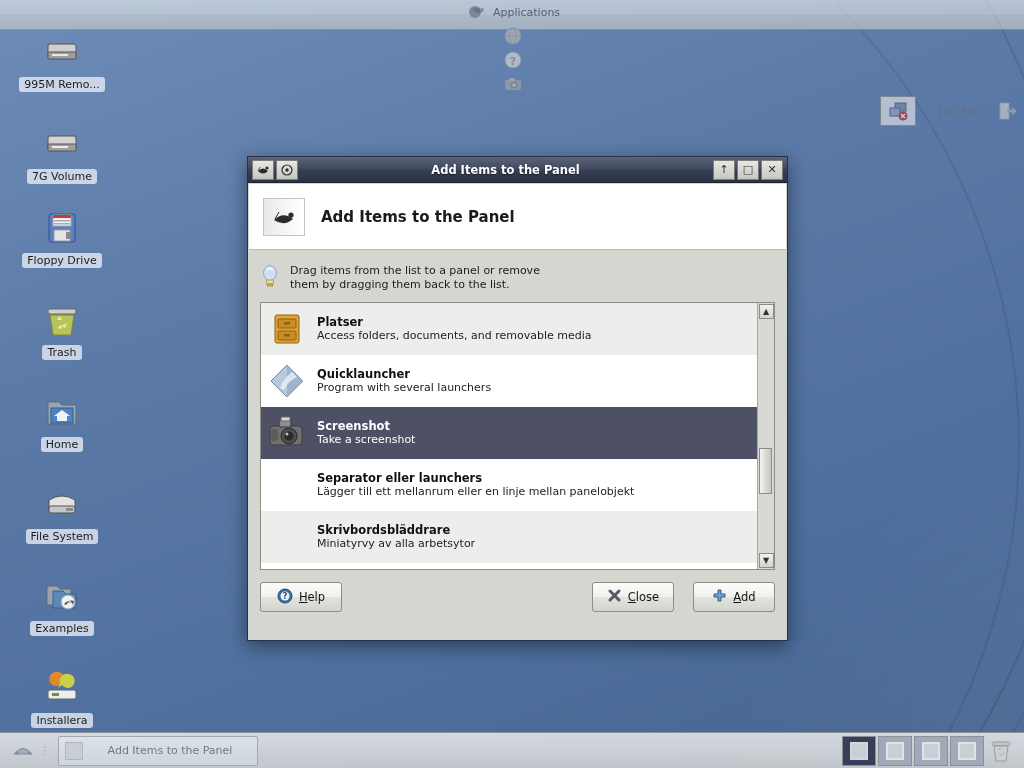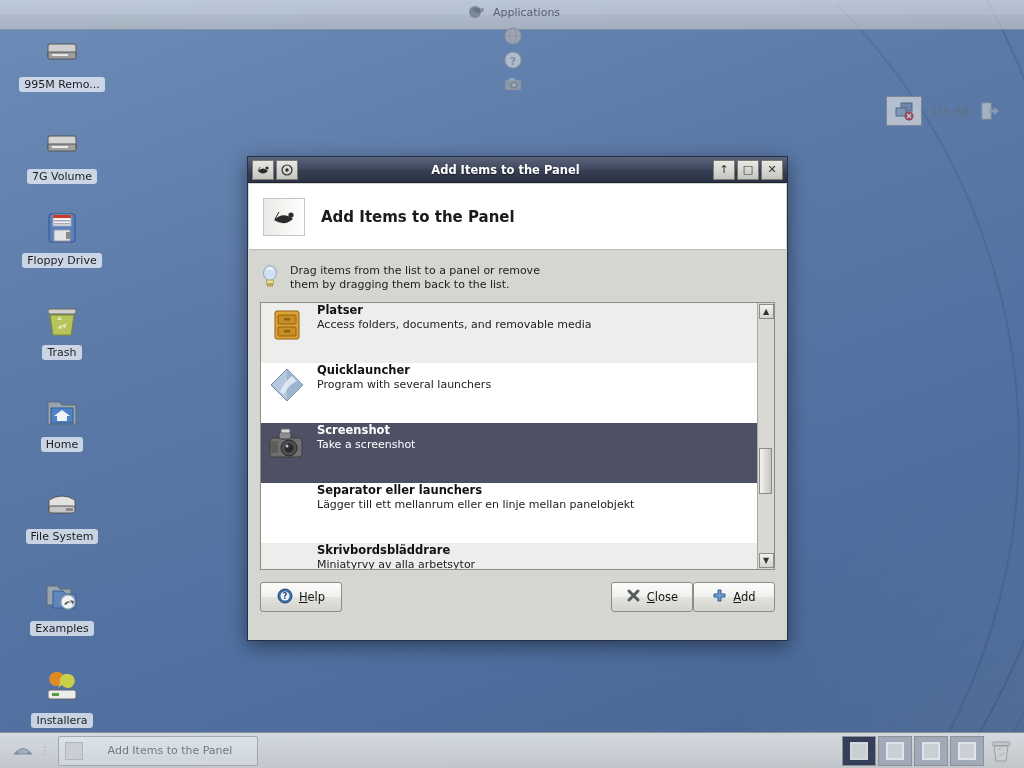--- a/index.html
+++ b/index.html
@@ -47,21 +47,21 @@
     display: flex; align-items: center;
     opacity: 0.60;
     flex-direction: column;
   }
   .panel-btn {
     height: 26px; display: flex; align-items: center; gap: 5px;
     padding: 0 5px; margin-left: 2px; border: 1px solid transparent;
   }
   .panel-label { color: #4a4a48; font-size: 11px; }
   .panel-icon { width: 22px; height: 22px; display: block; }
-  #panel-right { margin-left: auto; display: flex; align-items: center; gap: 4px; padding-right: 24px; }
+  #panel-right { margin-left: auto; display: flex; align-items: center; gap: 16px; padding-right: 6px; }
   #showdesktop-btn {
     border: 1px solid #8f8f8a; background: #eeeeec;
     padding: 3px 6px; display: flex; align-items: center;
   }
   #clock { color: #6a6a68; font-size: 13px; padding: 0 4px; letter-spacing: 0.5px; }
 
   
   .desk-icon {
     position: absolute; width: 96px;
     display: flex; flex-direction: column; align-items: center;
@@ -128,21 +128,21 @@
     border: 1px solid #9a9a95; display: flex; align-items: center; padding: 0 3px;
   }
   #search-input {
     border: 0; outline: none; flex: 1; font-size: 11px;
     font-family: "DejaVu Sans", "Liberation Sans", sans-serif;
     background: transparent; color: #111; padding-left: 3px;
   }
 
   #list-wrap { display: flex; border: 1px solid #8d8d88; background: #fff; height: 268px; }
   #list { flex: 1; overflow: hidden; }
-  .row { display: flex; align-items: flex-start; height: 60px; padding: 0 4px; }
+  .row { display: flex; align-items: center; height: 52px; padding: 0 4px; }
   .row.alt { background: #ededeb; }
   .row.plain { background: #ffffff; }
   .row.selected { background: #4e5166; }
   .row .ricon { width: 44px; min-width: 44px; height: 44px; margin-right: 8px;
                 display: flex; align-items: center; justify-content: center; }
   .row .rtext { display: flex; flex-direction: column; justify-content: center; }
   .row .rname { font-size: 11.5px; font-weight: bold; color: #111; line-height: 1.3; }
   .row .rdesc { font-size: 11px; color: #222; line-height: 1.3; }
   .row.selected .rname, .row.selected .rdesc { color: #ffffff; }
 
@@ -169,21 +169,21 @@
     display: flex; align-items: center; padding: 12px;
   }
   .btn {
     min-width: 82px; height: 30px; padding: 0 12px;
     background: linear-gradient(to bottom, #fcfcfb 0%, #f0f0ee 48%, #e2e2de 52%, #d4d4cf 100%);
     border: 1px solid #8d8d88; border-radius: 3px;
     display: flex; align-items: center; justify-content: center; gap: 6px;
     font-size: 11.5px; color: #141414;
   }
   .btn .mn { text-decoration: underline; }
-  #footer-right { margin-left: auto; display: flex; gap: 0; }
+  #footer-right { margin-left: auto; display: flex; gap: 19px; }
 
   
   #bottom-panel {
     position: absolute; left: 0; bottom: 0; width: 1024px; height: 36px;
     background: linear-gradient(to bottom, #f1f1ef 0%, #e7e7e4 50%, #dadad6 100%);
     border-top: 1px solid #9a9a95;
     display: flex; align-items: center; padding: 0 4px;
     opacity: 0.82;
   }
   #task-btn {

